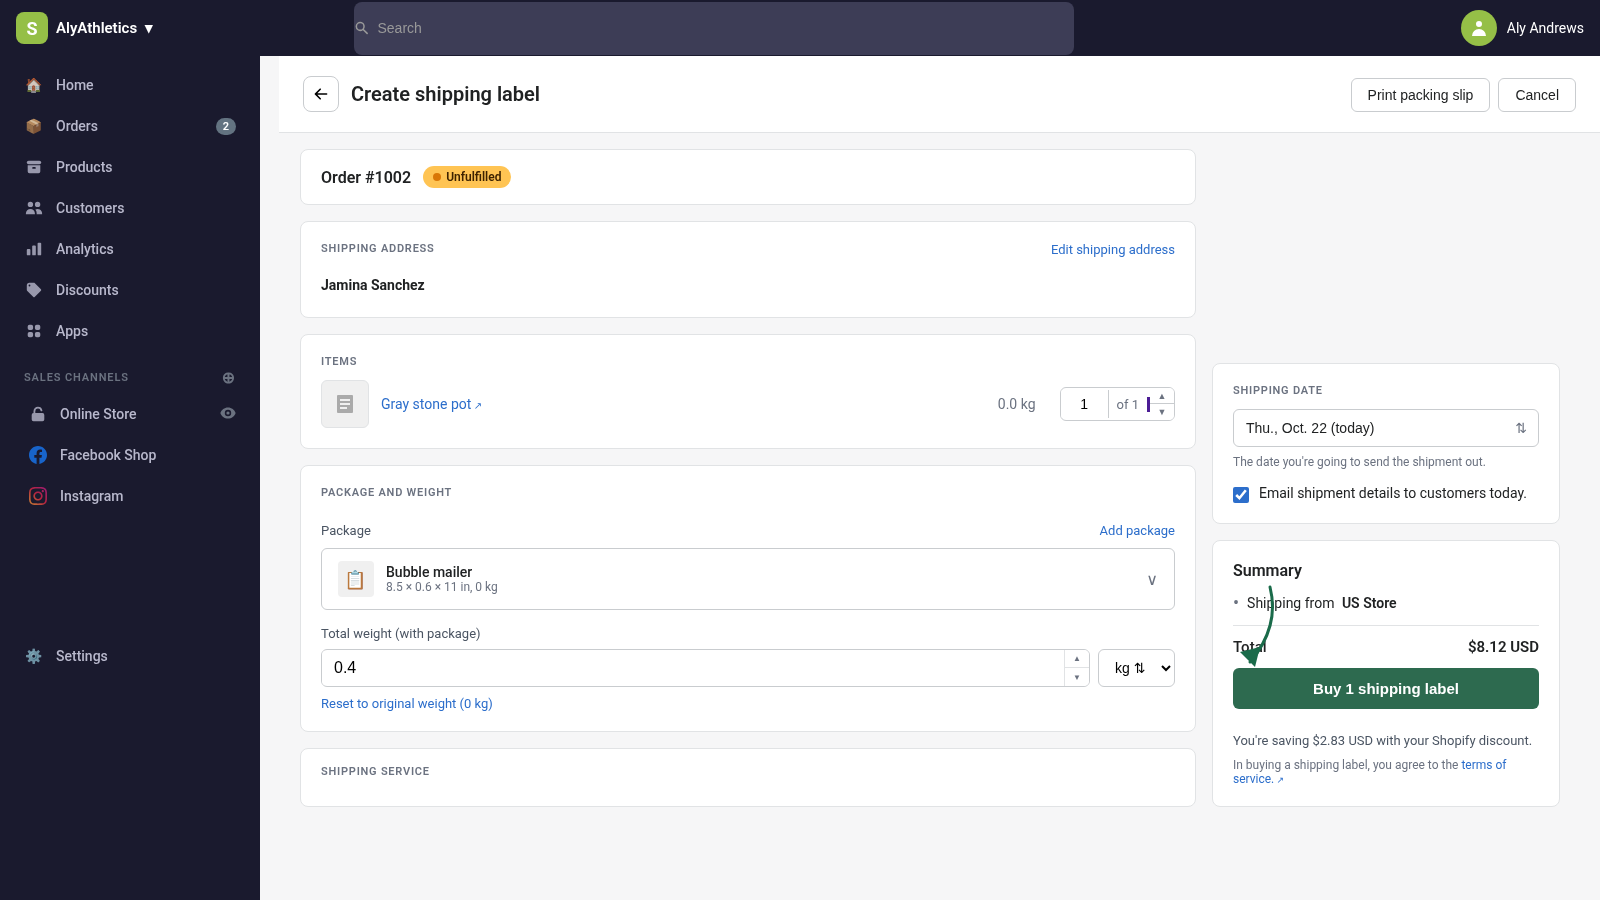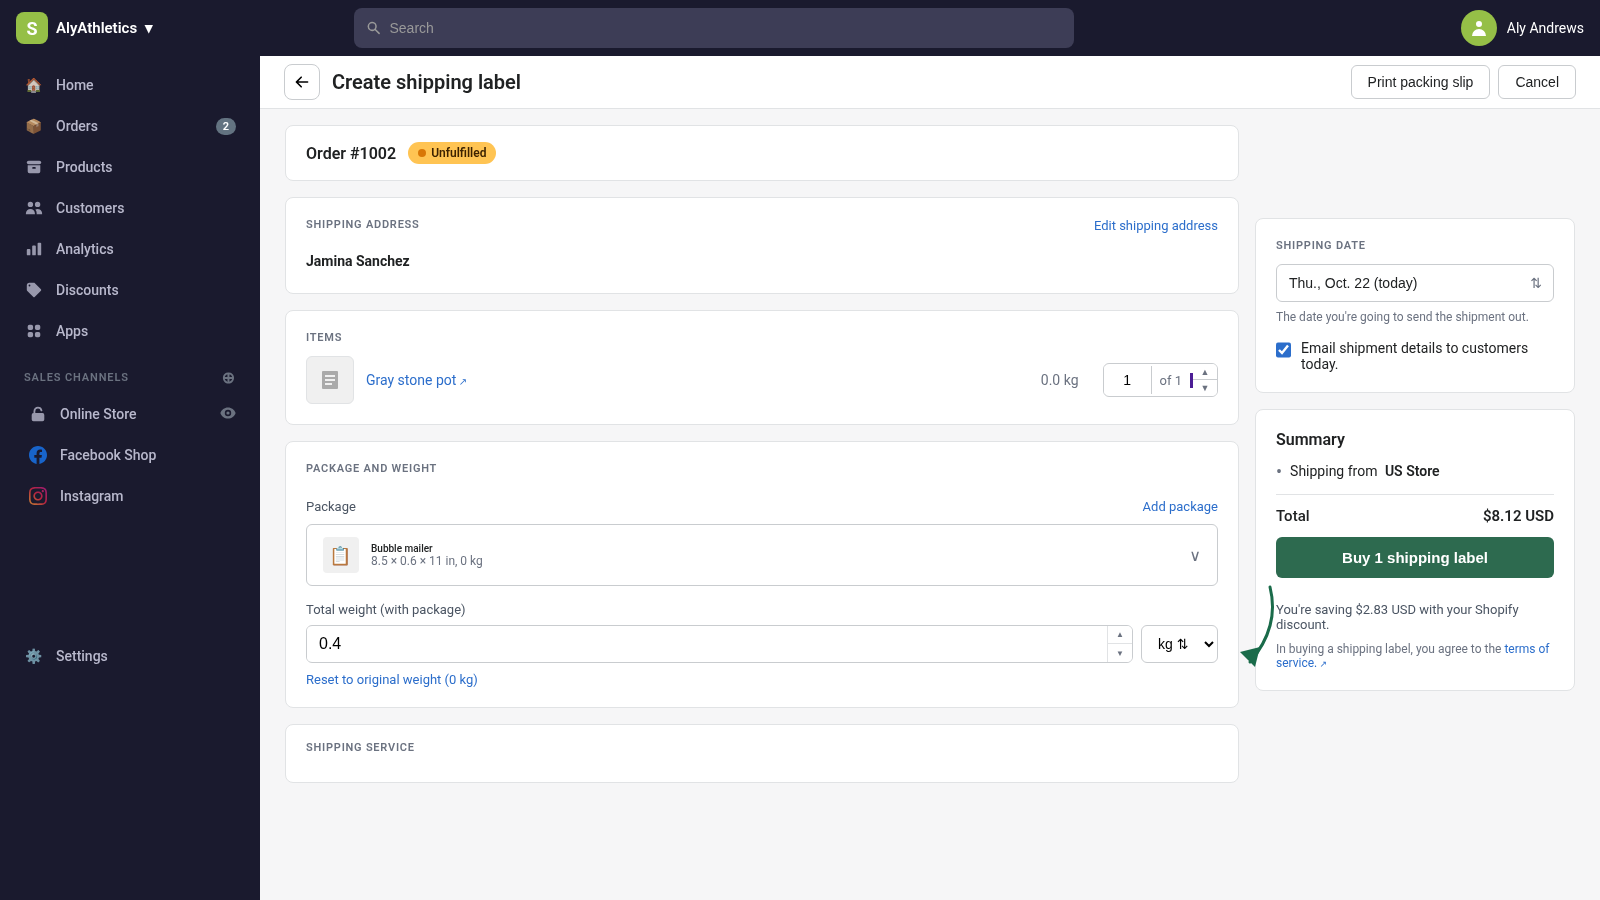--- a/index.html
+++ b/index.html
@@ -41,23 +41,23 @@
     .topbar-search {
       flex: 1;
       max-width: 720px;
       margin: 0 auto;
     }
     .search-wrapper {
       display: flex;
       align-items: center;
       background: #3d3d56;
       border-radius: 8px;
-      padding: 0 12px;
+      padding: 0 0;
       gap: 8px;
-      height: 40px;
+      height: 53px;
     }
     .search-wrapper input {
       background: transparent;
       border: none;
       outline: none;
       color: #ccc;
       font-size: 14px;
       width: 100%;
     }
     .search-wrapper input::placeholder { color: #999; }
@@ -147,24 +147,25 @@
 
     
     .main-content {
       flex: 1;
       overflow-y: auto;
       background: #f6f6f7;
     }
     .page-header {
       background: white;
       border-bottom: 1px solid #e1e3e5;
-      padding: 8px 24px;
-      display: flex;
-      align-items: center;
+      padding: 20px 24px;
+      display: flex;
+      align-items: flex-end;
       justify-content: space-between;
+      margin-left: 19px;
     }
     .page-header-left {
       display: flex;
       align-items: center;
       gap: 12px;
     }
     .back-btn {
       width: 36px;
       height: 36px;
       border: 1px solid #c9cccf;
@@ -191,22 +192,22 @@
       background: white;
       cursor: pointer;
       font-size: 14px;
       font-weight: 500;
       color: #202223;
     }
 
     .page-body {
       display: flex;
       gap: 16px;
-      padding: 16px 25px;
-      align-items: center;
+      padding: 16px 40px;
+      align-items: flex-end;
     }
 
     
     .left-col {
       flex: 1;
       display: flex;
       flex-direction: column;
       gap: 16px;
     }
 
@@ -366,21 +367,21 @@
       background: #f0f0f0;
       border-radius: 4px;
       display: flex;
       align-items: center;
       justify-content: center;
       font-size: 18px;
       margin-right: 12px;
       color: #666;
     }
     .package-info { flex: 1; }
-    .package-name { font-weight: 500; font-size: 10px; }
+    .package-name { font-weight: 500; font-size: 14px; }
     .package-dims { color: #6b7280; font-size: 12px; }
     .chevron-down { color: #6b7280; font-size: 16px; }
 
     .weight-label { font-size: 13px; color: #4b5563; margin-bottom: 8px; }
     .weight-row {
       display: flex;
       gap: 8px;
       margin-bottom: 8px;
     }
     .weight-input-wrap {
@@ -436,21 +437,21 @@
     .section-title {
       font-size: 11px;
       font-weight: 600;
       letter-spacing: 0.07em;
       color: #6b7280;
       margin-bottom: 12px;
     }
 
     
     .right-col {
-      width: 320px;
+      width: 348px;
       flex-shrink: 0;
       display: flex;
       flex-direction: column;
       gap: 16px;
     }
 
     .date-select-wrapper {
       position: relative;
     }
     .date-select {

